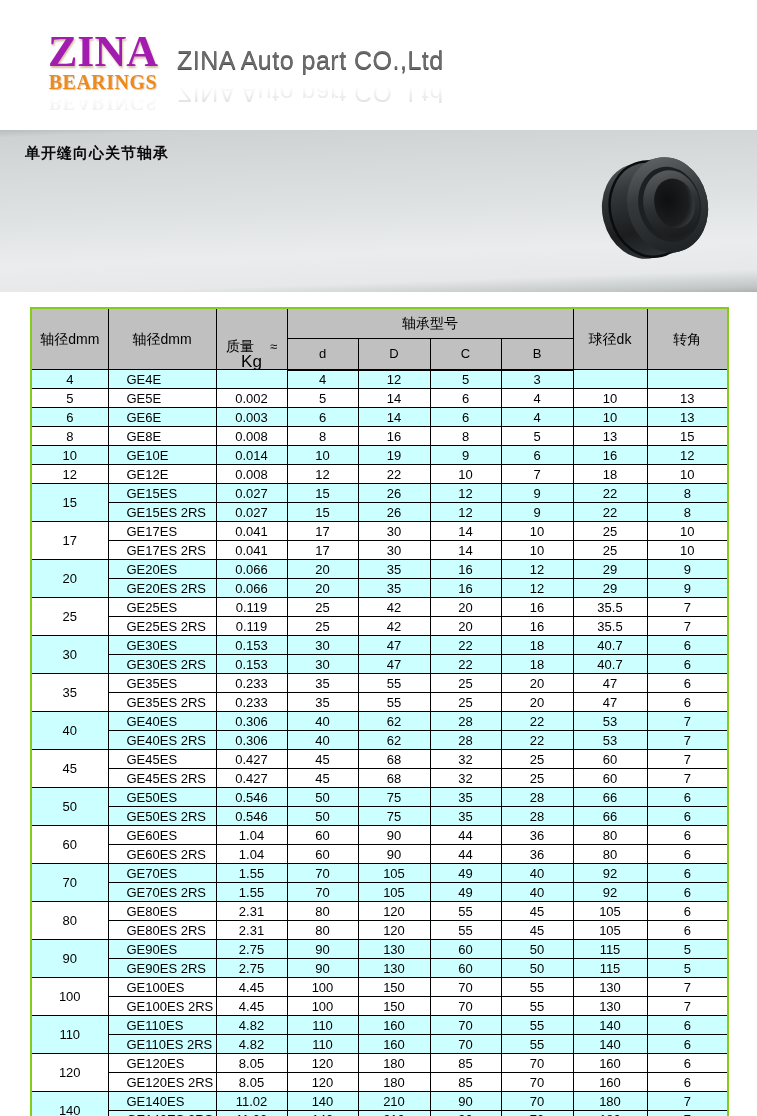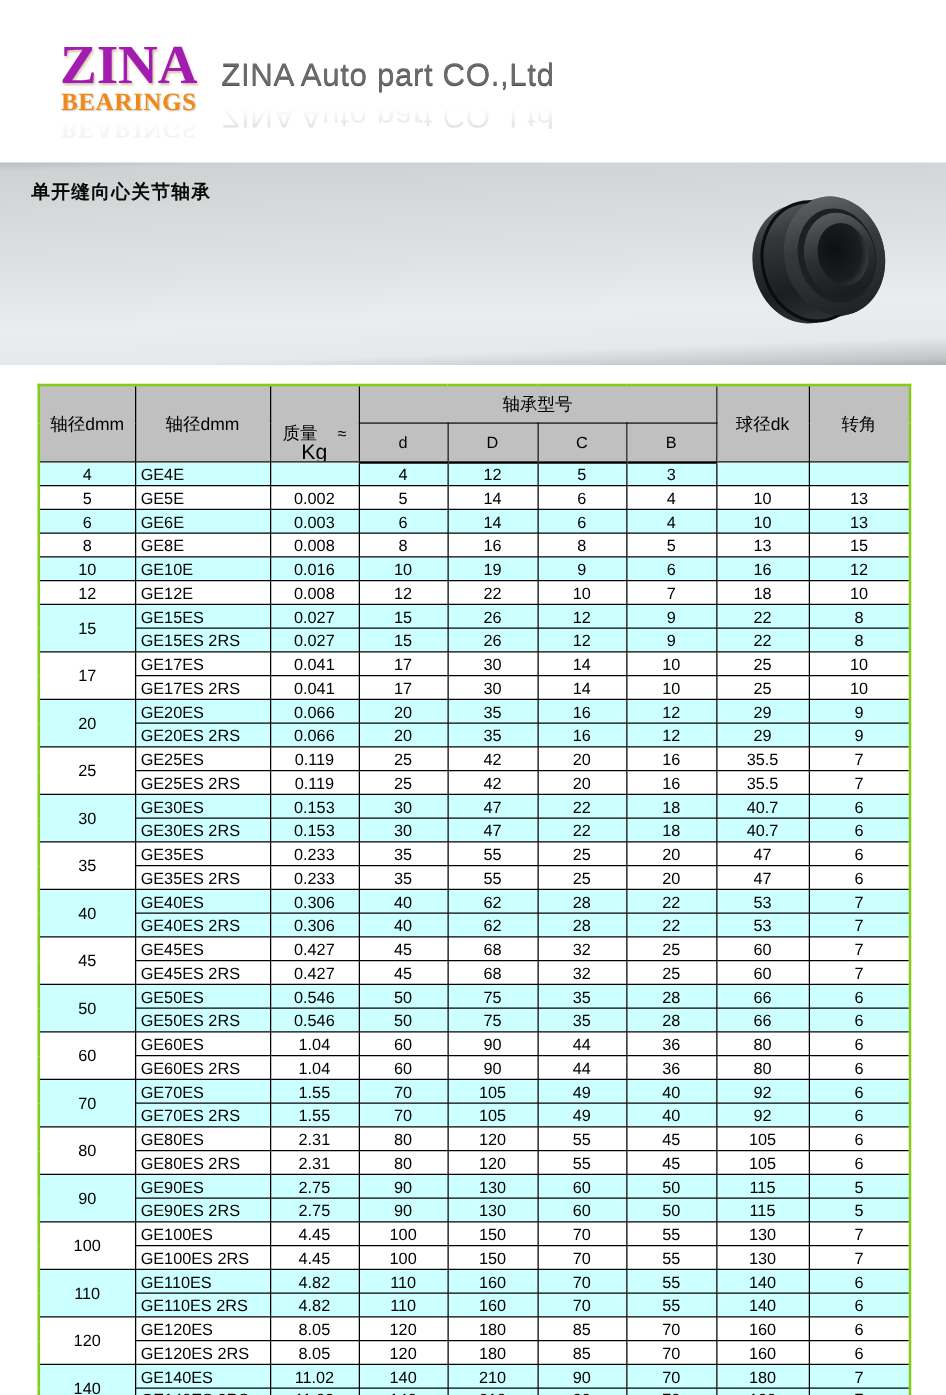--- a/index.html
+++ b/index.html
@@ -77,21 +77,21 @@
     white-space: nowrap; overflow: hidden;
     font-weight: normal;
   }
   .spec thead th { background: #c0c0c0; font-size: 14px; }
   .spec thead tr:last-child th { border-bottom: 2px solid #000; font-size: 13px; }
   .spec thead .mass-top { line-height: 15px; margin-top: 30px; }
   .spec thead .mass-top .approx { margin-left: 16px; font-size: 13px; }
   .spec thead .mass-unit { line-height: 15px; font-size: 17px; }
   .spec tbody tr.cyan td { background: #ccffff; }
   .spec tbody tr.white td { background: #ffffff; }
-  .spec td.model { text-align: left; padding-left: 4px; }
+  .spec td.model { text-align: left; padding-left: 18px; }
 </style>
 </head>
 <body>
 
 <div class="masthead">
   <div class="logo">
     <div class="logo-zina">ZINA</div>
     <div class="logo-bearings">BEARINGS</div>
   </div>
   <div class="logo-reflect">BEARINGS</div>
@@ -212,21 +212,21 @@
         <td>8</td>
         <td>16</td>
         <td>8</td>
         <td>5</td>
         <td>13</td>
         <td>15</td>
       </tr>
       <tr class="cyan">
         <td rowspan="1">10</td>
         <td class="model">GE10E</td>
-        <td>0.016</td>
+        <td>0.014</td>
         <td>10</td>
         <td>19</td>
         <td>9</td>
         <td>6</td>
         <td>16</td>
         <td>12</td>
       </tr>
       <tr class="white">
         <td rowspan="1">12</td>
         <td class="model">GE12E</td>

